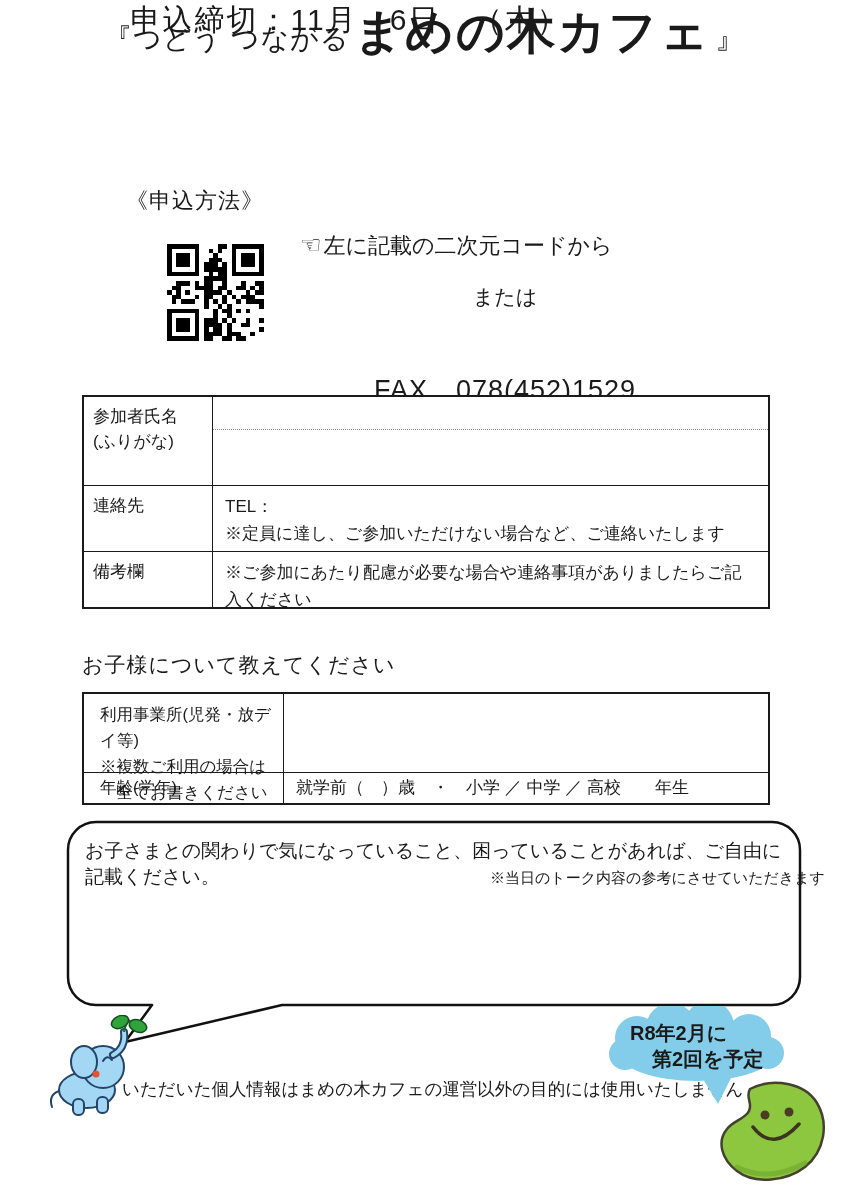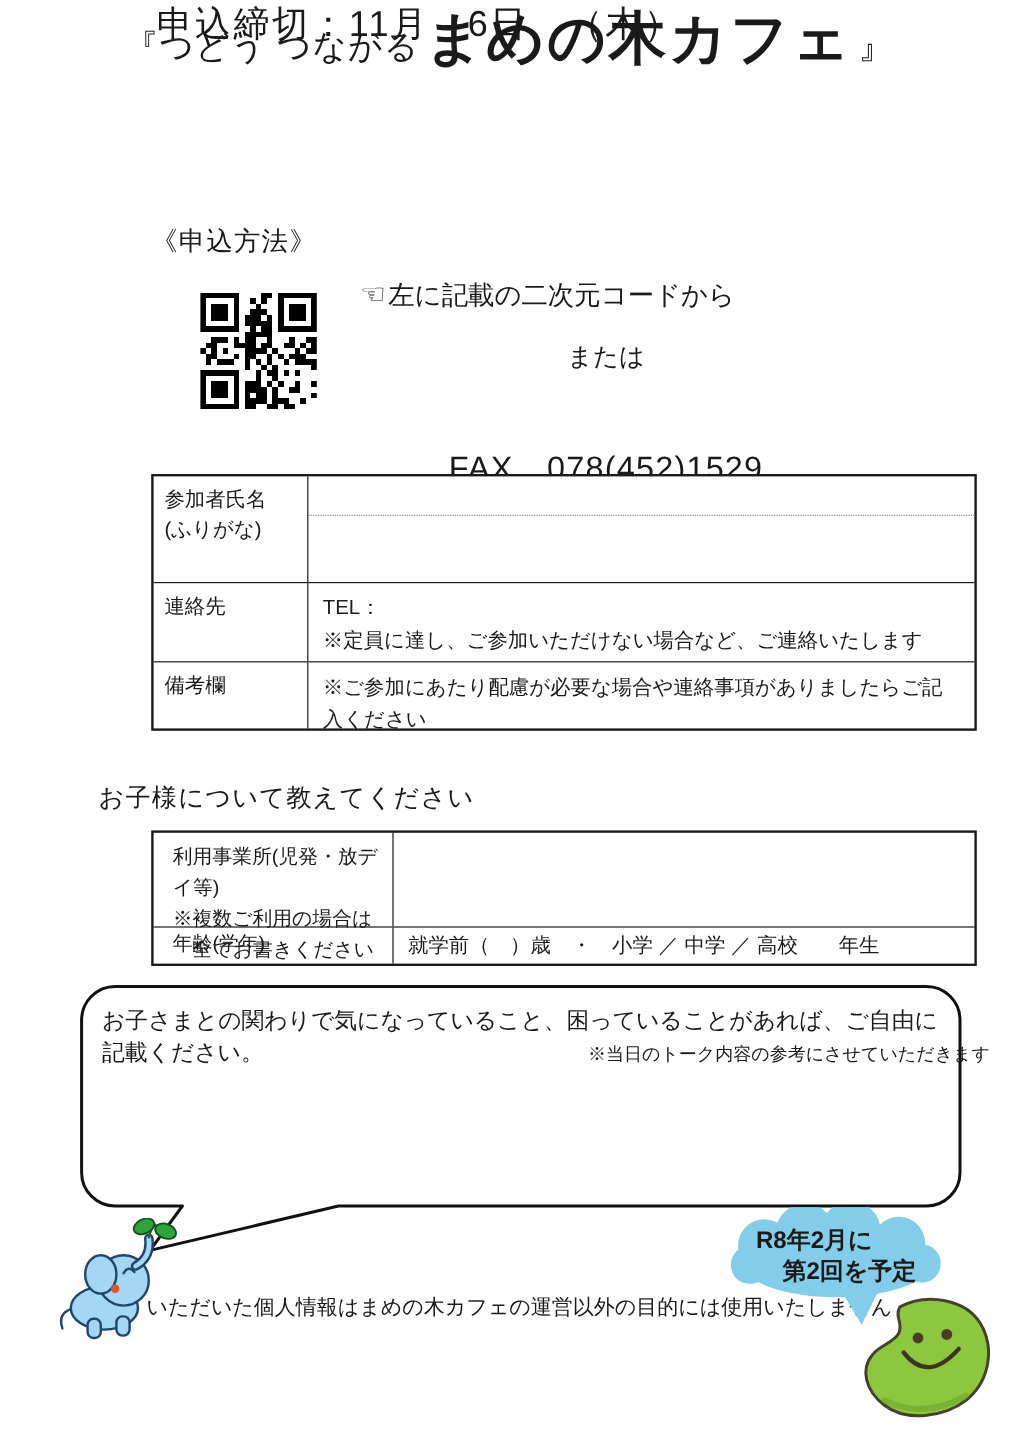--- a/index.html
+++ b/index.html
@@ -23,21 +23,21 @@
   
   .method-label { left:126; top:186; font-size:22px; letter-spacing:1px; }
   .method-label { left:126px; top:186px; }
   .qr-box { left:167px; top:244px; width:97px; height:97px; background:#fff; }
   .m-line1 { left:300px; top:231px; width:410px; font-size:22px; white-space:nowrap; }
   .m-line1 .pointer { font-size:24px; margin-right:2px; }
   .m-line2 { left:300px; top:283px; width:410px; text-align:center; font-size:21px;font-family:Liberation Serif, serif; }
   .m-line3 { left:300px; top:331px; width:410px; text-align:center; font-size:27px; letter-spacing:1px; white-space:nowrap;margin-top:41px; }
 
   
-  .ftable { position:absolute; border:2px solid #1a1a1a; display:flex; flex-direction:column; background:#fff;margin-left:44px; }
+  .ftable { position:absolute; border:2px solid #1a1a1a; display:flex; flex-direction:column; background:#fff; }
   .t-row { display:flex; border-top:1.5px solid #1a1a1a; }
   .t-row:first-child { border-top:none; }
   .t-label { border-right:1.5px solid #1a1a1a; padding:7px 9px; font-size:17px; line-height:25px; flex-shrink:0; }
   .t-cell { flex:1; padding:7px 12px; font-size:17px; line-height:27px; }
 
   .table1 { left:82px; top:395px; width:688px; }
   .table1 .t-label { width:129px; }
   .t1-r1 { height:88px; }
   .t1-r2 { height:66px; }
   .t1-r3 { height:56px; }

